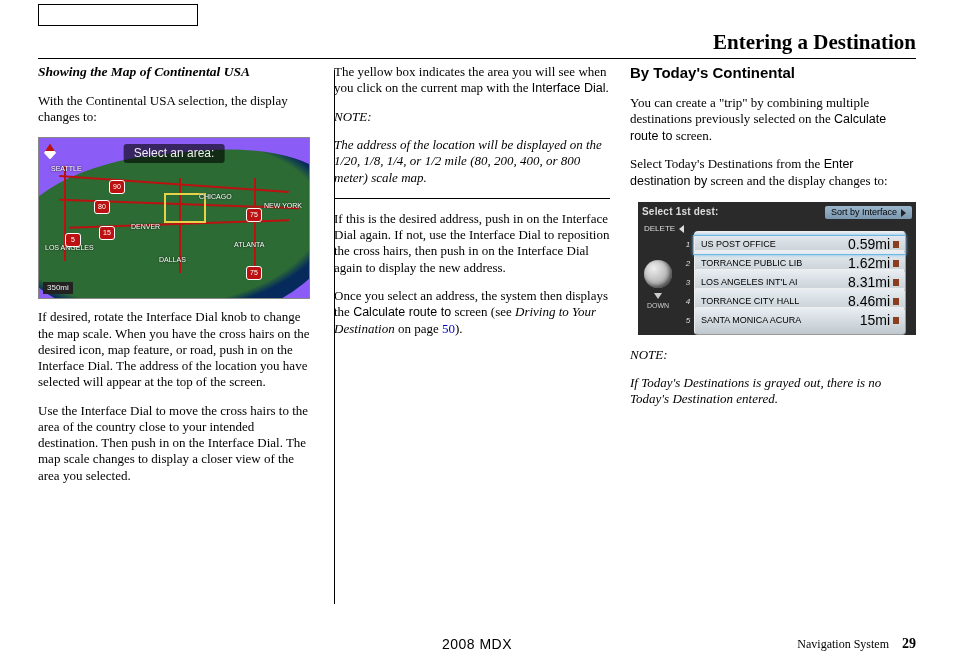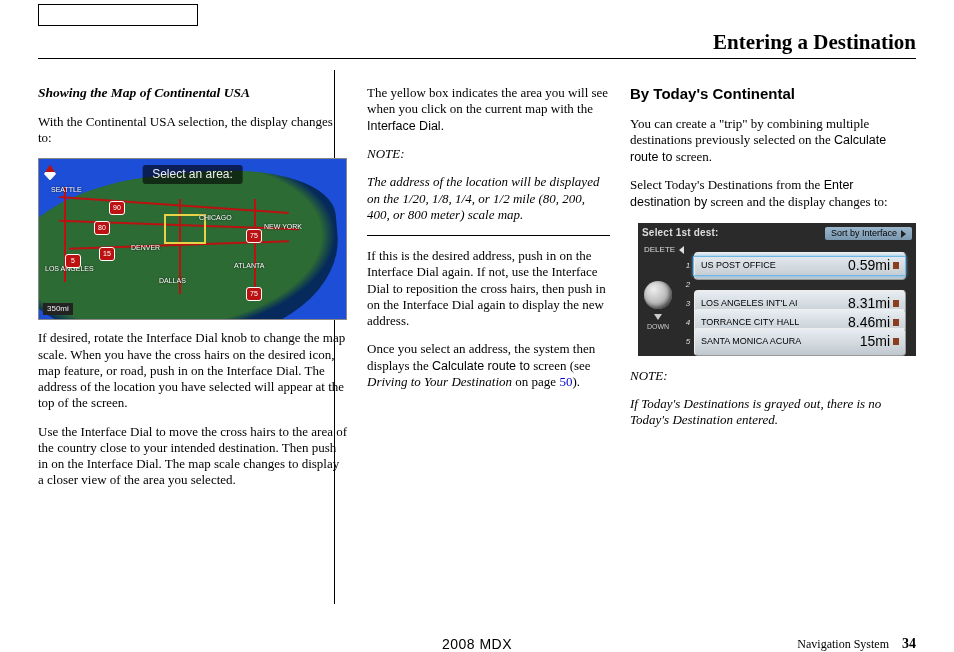--- a/index.html
+++ b/index.html
@@ -34,21 +34,21 @@
 }
 .hr-top {
   position: absolute;
   top: 58px;
   left: 38px;
   right: 38px;
   border-top: 1px solid #000;
 }
 .columns {
   position: absolute;
-  top: 85px;
+  top: 64px;
   left: 38px;
   right: 38px;
   display: flex;
   gap: 20px;
 }
 .col {
   flex: 1;
   line-height: 1.25;
 }
 .col p { margin: 0 0 12px 0; }
@@ -68,25 +68,24 @@
 .sans { font-family: Helvetica, Arial, sans-serif; font-size: 12.5px; }
 .note-head { font-style: italic; font-size: 13px; margin: 0; }
 .note-body { font-style: italic; margin: 0 0 14px 0; }
 .link { color: #0000cc; }
 
 
 .map-fig {
   width: 270px;
   height: 160px;
   position: relative;
-  background: #1d4ed8;
+  background: #8b5cf6;
   overflow: hidden;
   border: 1px solid #888;
   margin: 4px 0 10px 0;
-  padding-left: 37px;
 }
 .map-land {
   position: absolute;
   left: -20px;
   top: 15px;
   width: 320px;
   height: 170px;
   background: radial-gradient(ellipse 280px 150px at 150px 70px, #2d6b34 0%, #2d6b34 55%, #062a5c 60%);
   border-radius: 60% 50% 55% 70% / 50% 40% 70% 60%;
   transform: rotate(-5deg);
@@ -381,20 +380,25 @@
           <div class="dest-row">
             <div class="dest-num">1</div>
             <div class="dest-pill">
                 <span class="dest-name">US POST OFFICE</span>
                 <span class="dest-dist">0.59mi</span>
                 <span class="flag-sq"></span>
               </div>
           </div>
           <div class="dest-row">
             <div class="dest-num">2</div>
+            <div class="dest-pill">
+                <span class="dest-name">TORRANCE PUBLIC LIB</span>
+                <span class="dest-dist">1.62mi</span>
+                <span class="flag-sq"></span>
+              </div>
           </div>
           <div class="dest-row">
             <div class="dest-num">3</div>
             <div class="dest-pill">
                 <span class="dest-name">LOS ANGELES INT'L AI</span>
                 <span class="dest-dist">8.31mi</span>
                 <span class="flag-sq"></span>
               </div>
           </div>
           <div class="dest-row">
@@ -421,16 +425,16 @@
       <p class="note-body">
         <span>If </span><span class="b" style="font-style:italic">Today's Destinations</span><span> is grayed out, there is no Today's Destination entered.</span>
       </p>
     </div>
   </div>
 
   <div class="footer">
     <div class="footer-center">2008 MDX</div>
     <div class="footer-right">
       <span class="b">Navigation System</span>
-      <span class="pg">34</span>
+      <span class="pg">29</span>
     </div>
   </div>
 </div>
 
 </body></html>

